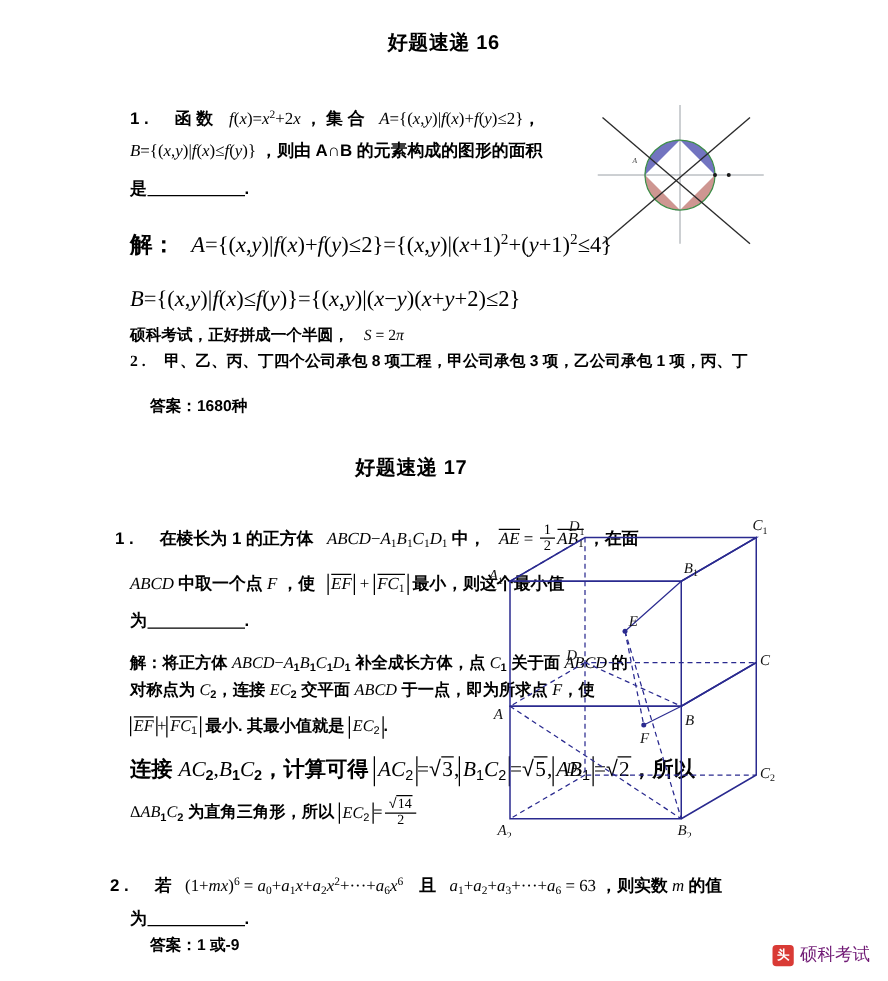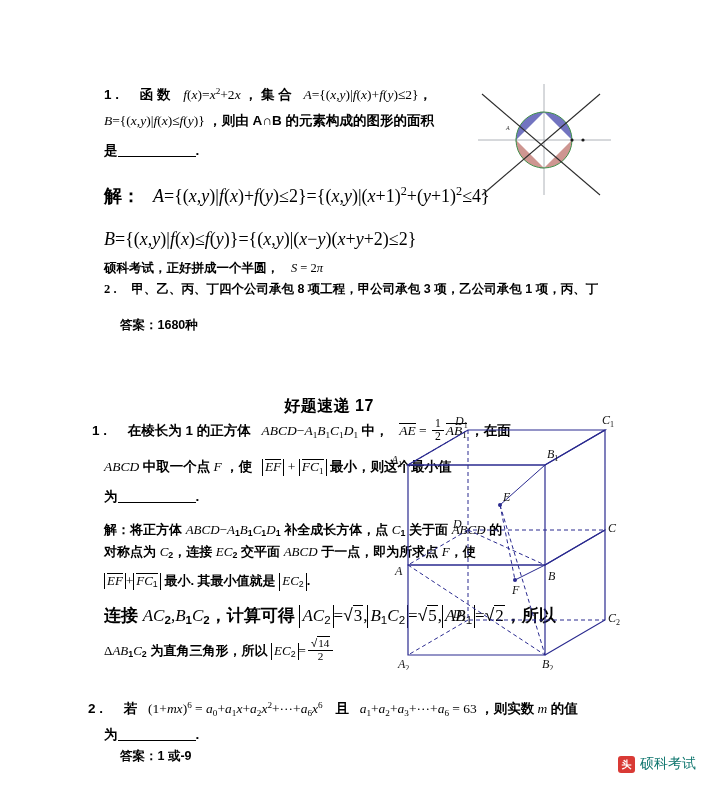--- a/index.html
+++ b/index.html
@@ -56,33 +56,34 @@
     position:absolute;right:14px;bottom:12px;
     font-family:"Liberation Sans", sans-serif;
     font-size:14px;color:#4a4a4a;
     display:flex;align-items:center;gap:5px;
   }
   .wm-logo{
     width:17px;height:17px;border-radius:3px;background:#d93a35;
     color:#fff;font-size:10px;font-weight:bold;line-height:17px;text-align:center;
     font-family:"Liberation Sans", sans-serif;
   }
-  .wm-text{color:#0f766e;}
+  .wm-text{color:#701a75;}
 
   
   .fig1{position:absolute;left:478px;top:82px;width:135px;height:115px;}
 
   
   .fig2{position:absolute;left:390px;top:410px;width:310px;height:260px;}
 </style>
 </head>
 <body>
 
 <div class="page">
 
+  <div class="blk sec-title" style="left:0;top:24px;width:710px;">好题速递 16</div>
 
   <div class="blk qtext line" style="left:104px;top:76px;">
     <span class="cn">1 .</span>
     <span style="display:inline-block;width:14px;"></span>
     <span class="cn">函 数</span>
     <span style="display:inline-block;width:6px;"></span>
     <span class="mi">f</span><span class="mn">(</span><span class="mi">x</span><span class="mn">)=</span><span class="mi">x</span><span class="sup">2</span><span class="mn">+2</span><span class="mi">x</span>
     <span class="cn">，</span>
     <span class="cn">集 合</span>
     <span style="display:inline-block;width:5px;"></span>
@@ -142,21 +143,21 @@
 
       <line x1="4" y1="12" x2="122" y2="113" stroke="#2b2b2b" stroke-width="1.1"></line>
       <line x1="122" y1="12" x2="4" y2="113" stroke="#2b2b2b" stroke-width="1.1"></line>
 
       <circle cx="94" cy="58" r="1.6" fill="#1a1a1a"></circle>
       <circle cx="105" cy="58" r="1.6" fill="#1a1a1a"></circle>
       <text x="28" y="48" font-size="6" fill="#333" font-family="Liberation Serif, serif" font-style="italic">A</text>
     </svg>
   </div>
 
-  <div class="blk sec-title" style="left:0;top:396px;width:658px;">好题速递 17</div>
+  <div class="blk sec-title" style="left:0;top:364px;width:658px;">好题速递 17</div>
 
   <div class="blk qtext line" style="left:92px;top:416px;">
     <span class="cn">1 .</span>
     <span style="display:inline-block;width:14px;"></span>
     <span class="cn">在棱长为 1 的正方体</span>
     <span style="display:inline-block;width:4px;"></span>
     <span><span class="mi">ABCD</span><span class="mn">−</span><span class="mi">A</span><span class="subn">1</span><span class="mi">B</span><span class="subn">1</span><span class="mi">C</span><span class="subn">1</span><span class="mi">D</span><span class="subn">1</span></span>
     <span class="cn">中，</span>
     <span style="display:inline-block;width:4px;"></span>
     <span><span class="ovl mi">AE</span><span class="mn"> = </span><span class="frac"><span class="num mn">1</span><span class="den mn">2</span></span><span class="ovl"><span class="mi">AB</span><span class="subn">1</span></span></span>

